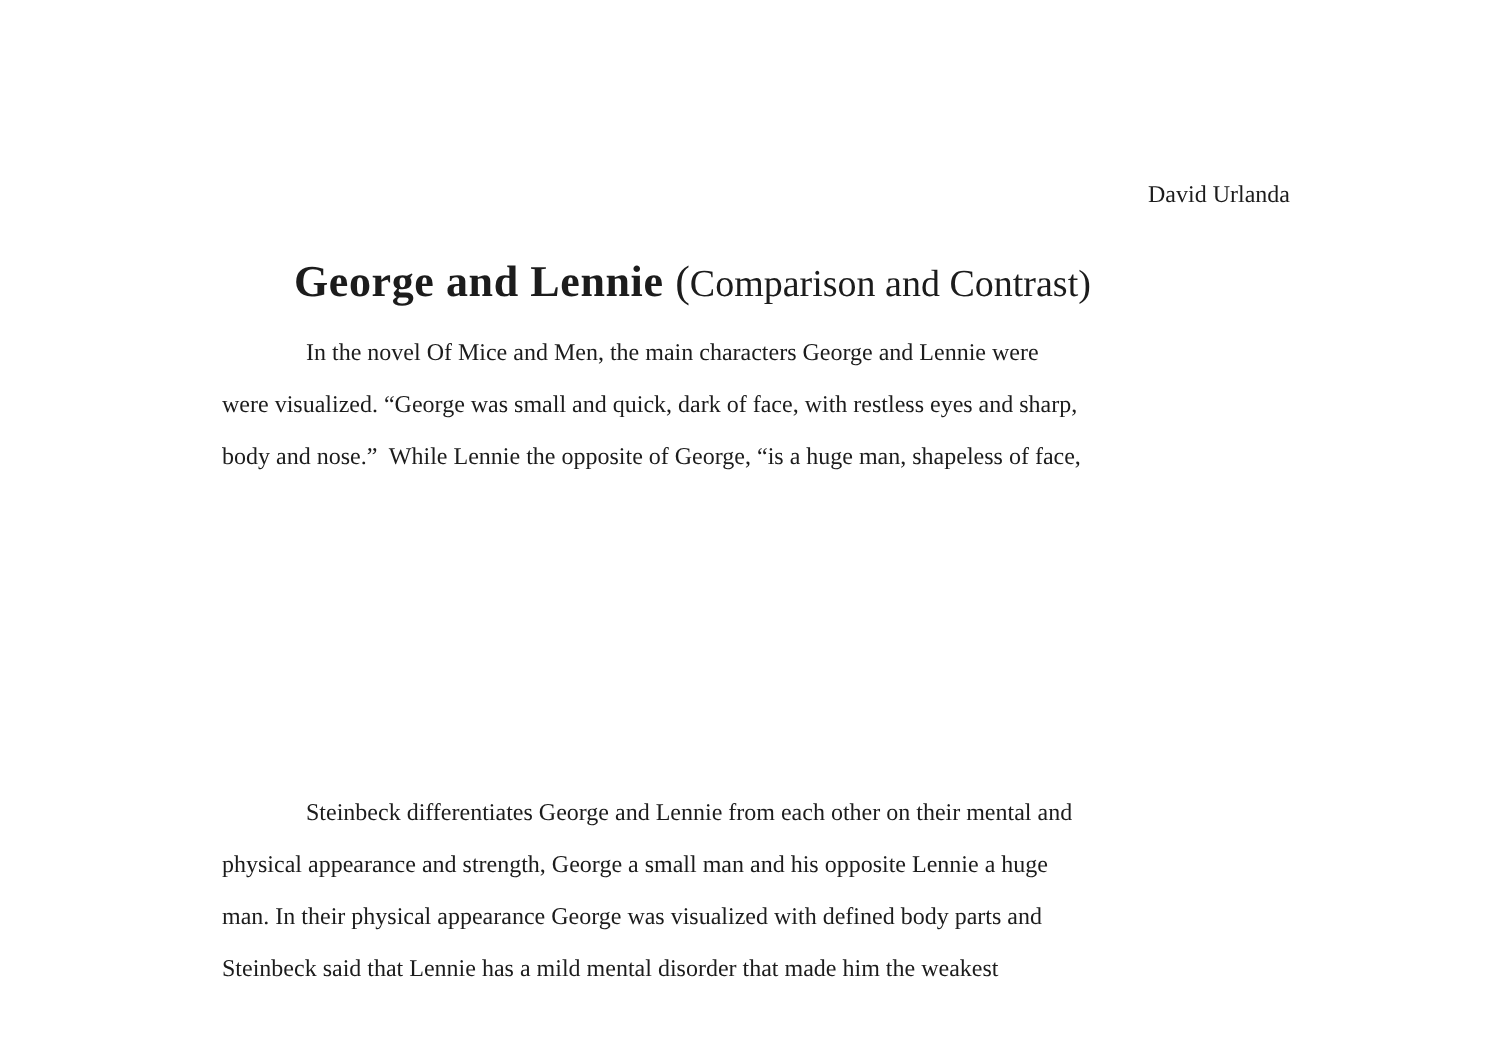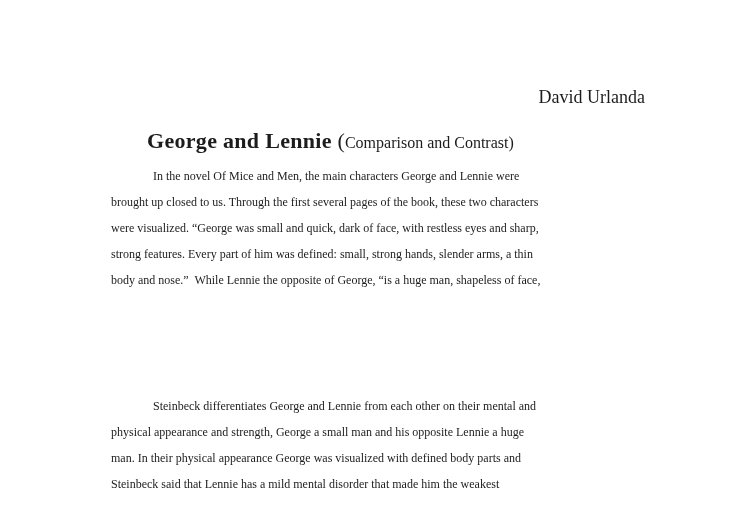--- a/index.html
+++ b/index.html
@@ -17,21 +17,21 @@
   .page {
     position: relative;
     width: 755px;
     height: 523px;
     background: #ffffff;
   }
   .author {
     position: absolute;
     top: 87px;
     right: 110px;
-    font-size: 18px;
+    font-size: 12px;
     line-height: 20px;
     white-space: pre;
   }
   .title {
     position: absolute;
     top: 119px;
     left: 111px;
     margin: 0;
     font-weight: normal;
     white-space: pre;
@@ -40,21 +40,21 @@
     font-size: 22px;
     font-weight: bold;
     letter-spacing: 0.3px;
     margin-left: 36px;
   }
   .title-paren {
     font-size: 22px;
     font-weight: normal;
   }
   .title-sub {
-    font-size: 16px;
+    font-size: 19px;
     font-weight: normal;
   }
   .paragraph {
     position: absolute;
     left: 111px;
     width: 560px;
   }
   .paragraph-1 { top: 163px; }
   .paragraph-2 { top: 393px; }
   .line {
@@ -70,23 +70,21 @@
 <body>
 
 <div class="page">
 
   <div class="author">David Urlanda</div>
 
   <h1 class="title"><span class="title-main">George and Lennie </span><span class="title-paren">(</span><span class="title-sub">Comparison and Contrast)</span></h1>
 
   <div class="paragraph paragraph-1">
     <div class="line indent">In the novel Of Mice and Men, the main characters George and Lennie were</div>
-    <div class="line">brought up closed to us. Through the first several pages of the book, these two characters</div>
     <div class="line">were visualized. “George was small and quick, dark of face, with restless eyes and sharp,</div>
-    <div class="line">strong features. Every part of him was defined: small, strong hands, slender arms, a thin</div>
     <div class="line">body and nose.”  While Lennie the opposite of George, “is a huge man, shapeless of face,</div>
   </div>
 
   <div class="paragraph paragraph-2">
     <div class="line indent">Steinbeck differentiates George and Lennie from each other on their mental and</div>
     <div class="line">physical appearance and strength, George a small man and his opposite Lennie a huge</div>
     <div class="line">man. In their physical appearance George was visualized with defined body parts and</div>
     <div class="line">Steinbeck said that Lennie has a mild mental disorder that made him the weakest</div>
   </div>
 

